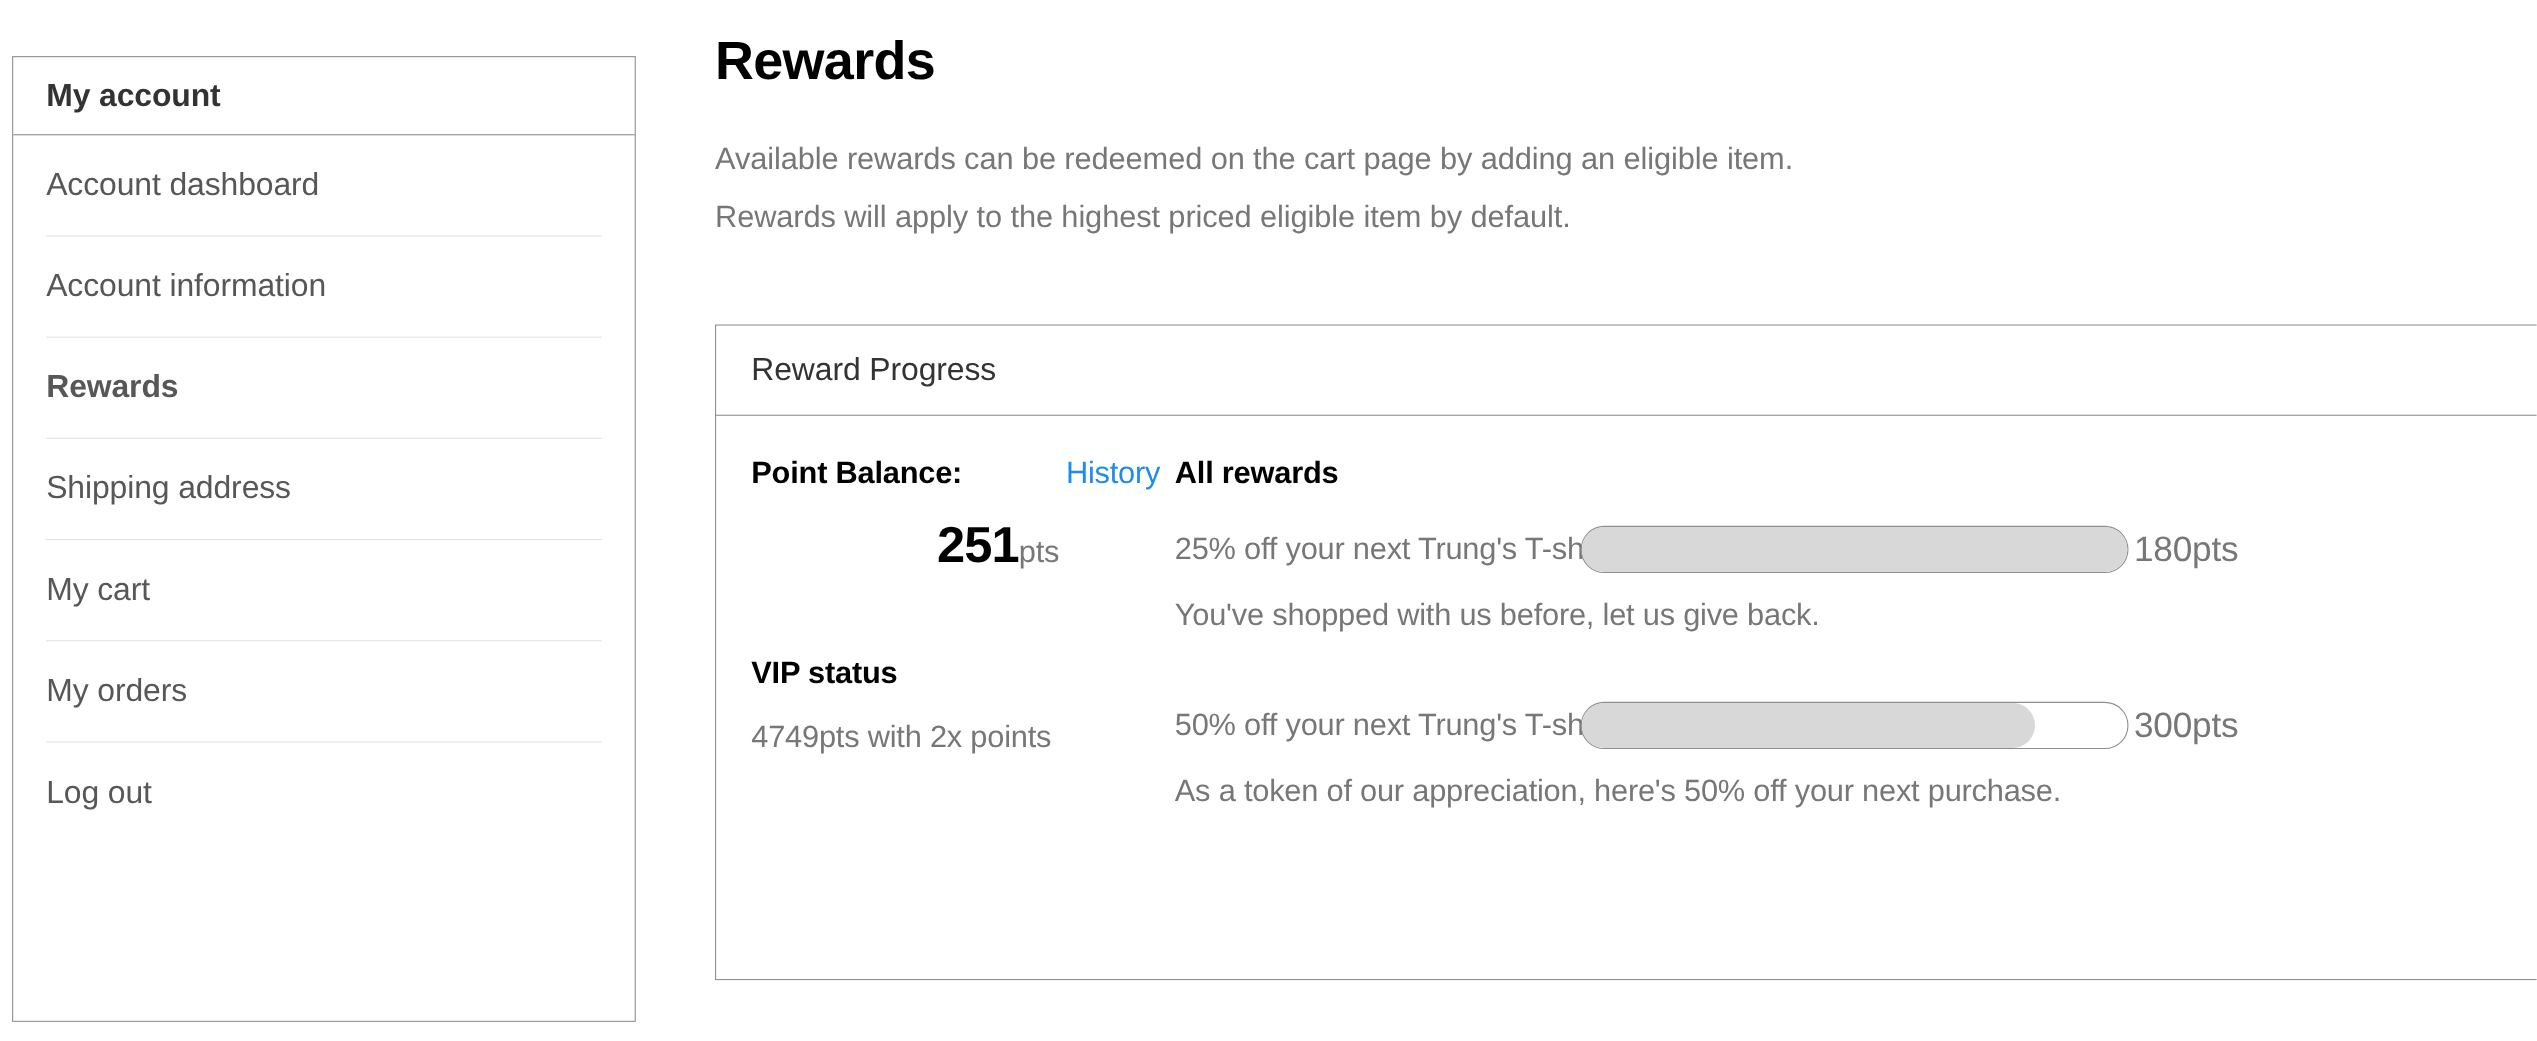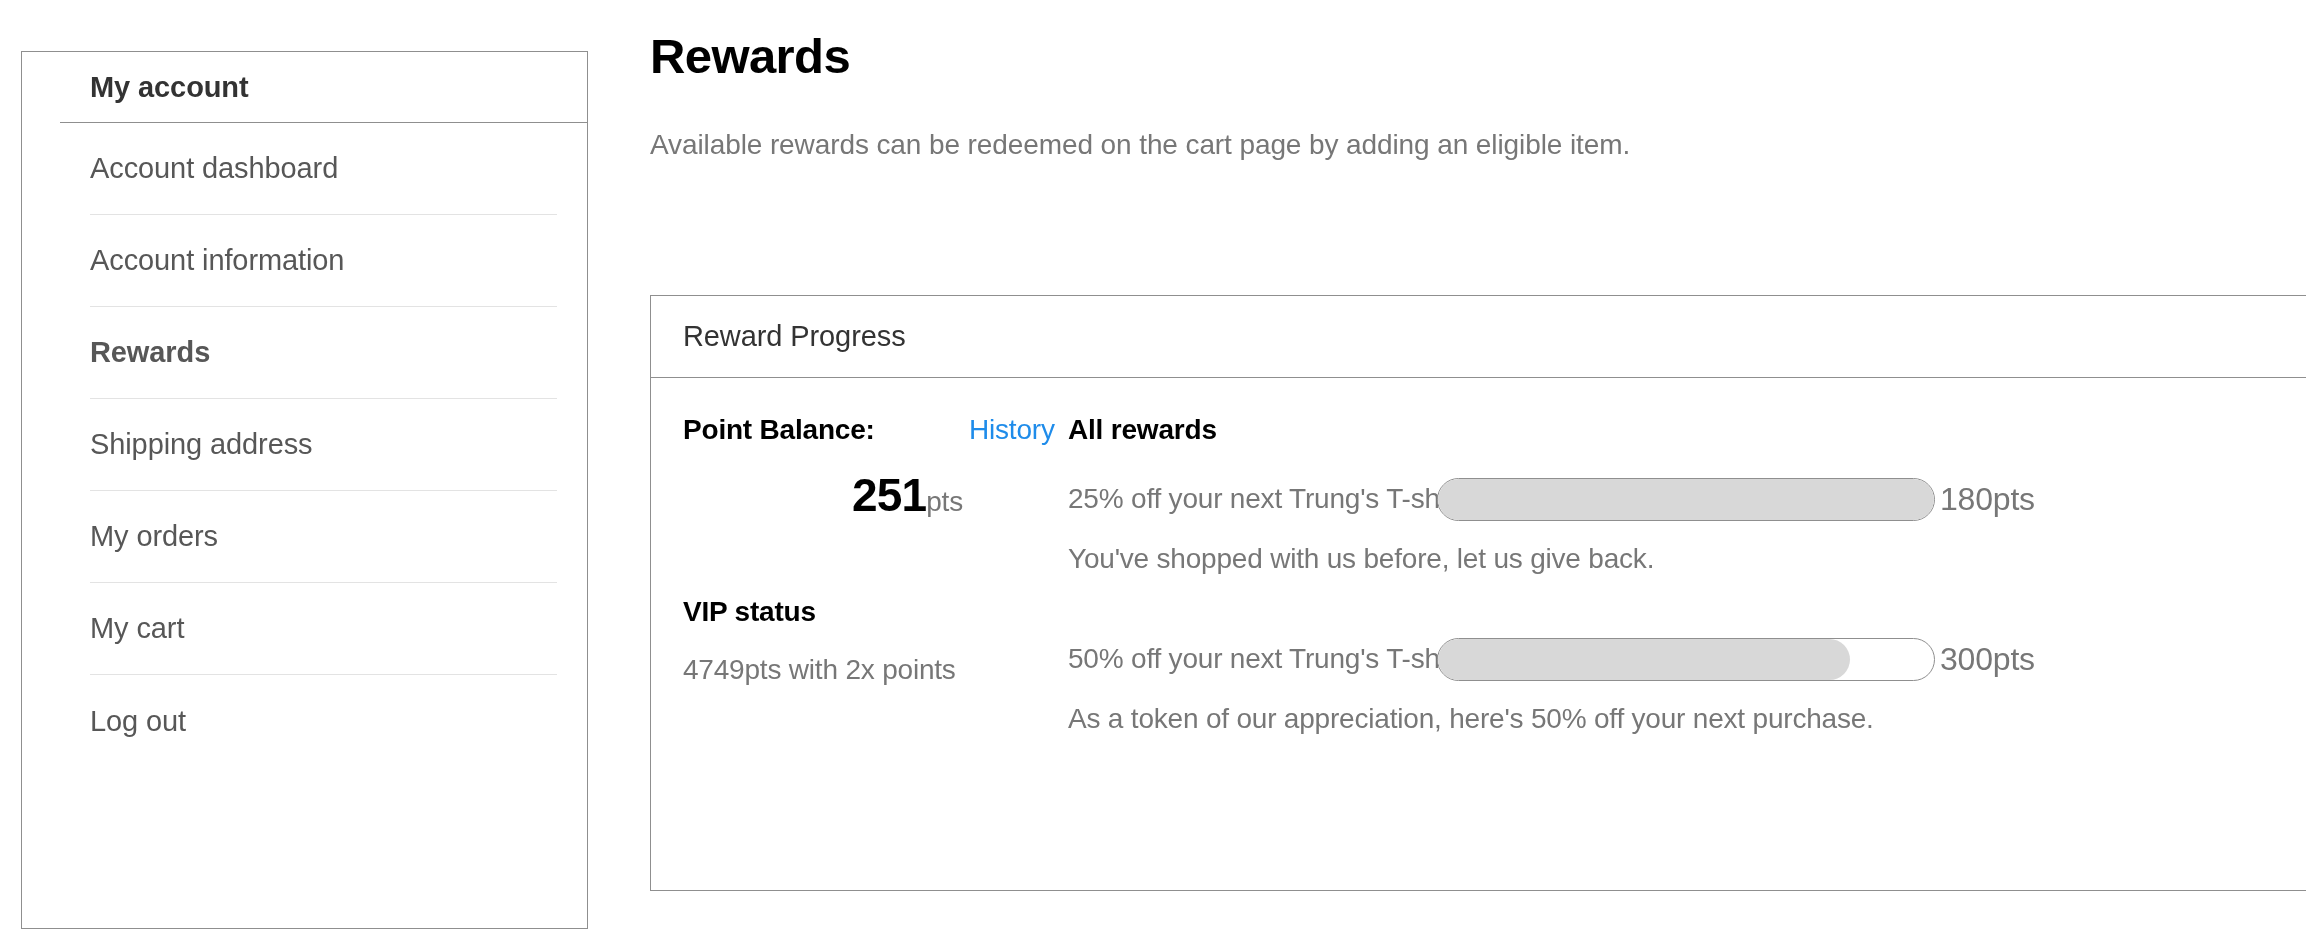--- a/index.html
+++ b/index.html
@@ -13,27 +13,26 @@
     height: 946px;
     font-family: "Liberation Sans", sans-serif;
     color: #575757;
     overflow: hidden;
     position: relative;
   }
 
   
   #sidebar {
     position: absolute;
-    left: 21px;
+    left: 11px;
     top: 51px;
     width: 567px;
     height: 878px;
     border: 1px solid #8f8f8f;
     background: #ffffff;
-    padding-left: 38px;
   }
   #sidebar-header {
     height: 71px;
     border-bottom: 1px solid #8f8f8f;
     display: flex;
     align-items: center;
     padding-left: 30px;
   }
   #sidebar-title {
     font-size: 29px;
@@ -256,35 +255,36 @@
     <div class="nav-item">
       <span>Account information</span>
     </div>
     <div class="nav-item active">
       <span>Rewards</span>
     </div>
     <div class="nav-item">
       <span>Shipping address</span>
     </div>
     <div class="nav-item">
+      <span>My cart</span>
+    </div>
+    <div class="nav-item">
       <span>My orders</span>
-    </div>
-    <div class="nav-item">
-      <span>My cart</span>
     </div>
     <div class="nav-item last">
       <span>Log out</span>
     </div>
   </nav>
 </div>
 
 <div id="main">
   <h1 id="page-title">Rewards</h1>
   <div id="intro">
     <span class="intro-line">Available rewards can be redeemed on the cart page by adding an eligible item.</span>
+    <span class="intro-line">Rewards will apply to the highest priced eligible item by default.</span>
   </div>
 </div>
 
 <section id="reward-panel">
   <div id="panel-header">
     <span id="panel-header-title">Reward Progress</span>
   </div>
 
   <div id="panel-body">
 

